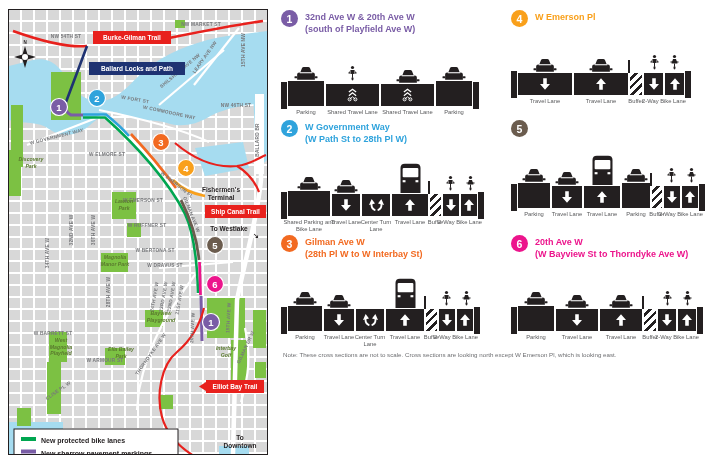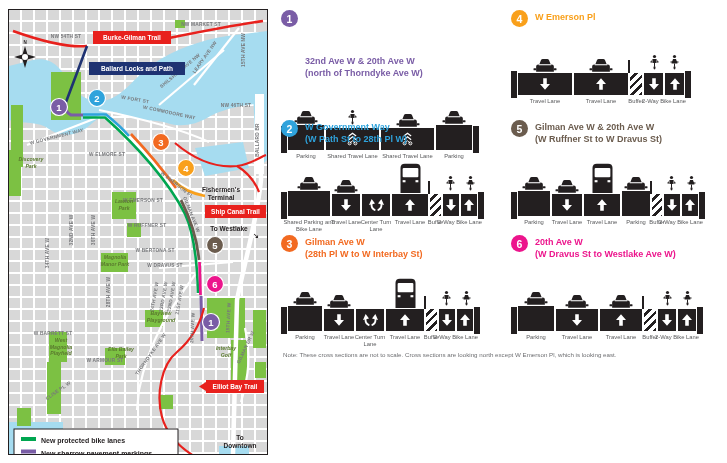--- a/index.html
+++ b/index.html
@@ -223,21 +223,21 @@
         <text x="32" y="433" font-size="7" font-weight="bold" fill="#231f20">New protected bike lanes</text>
         <rect x="12" y="439.5" width="15" height="4" fill="#7a5da6"></rect>
         <text x="32" y="445.5" font-size="7" font-weight="bold" fill="#231f20">New sharrow pavement markings</text>
       </g>
     </svg>
   </div>
 
   <div class="xsec" style="left:281px;top:10px">
     <div class="xhead">
         <div class="badge" style="background: rgb(122, 93, 166);">1</div>
-      <div class="title" style="color: rgb(122, 93, 166); margin-top: 44px;"><span>32nd Ave W &amp; 20th Ave W</span><br><span>(north of Thorndyke Ave W)</span></div>
+      <div class="title" style="color: rgb(122, 93, 166);"><span>32nd Ave W &amp; 20th Ave W</span><br><span>(south of Playfield Ave W)</span></div>
       </div>
     <div class="xrow">
         <div class="curb"></div>
         <div class="lane" style="width: 38px;">
           <div class="icons">
             <svg class="ic ic-car" viewBox="0 0 46 26">
               <g fill="#231f20">
                 <path d="M6 26 V16 q0-4 4-4 h2 l3.2-8 q1-2.5 3.5-2.5 h8.6 q2.5 0 3.5 2.5 l3.2 8 h2 q4 0 4 4 v10 z"></path>
                 <rect x="1" y="19" width="5" height="4" rx="1"></rect>
                 <rect x="40" y="19" width="5" height="4" rx="1"></rect>
@@ -638,21 +638,20 @@
           </div>
           <div class="lab">2-Way Bike Lane</div>
         </div>
         <div class="curb"></div>
       </div>
   </div>
 
   <div class="xsec" style="left:511px;top:120px">
     <div class="xhead">
         <div class="badge" style="background: rgb(107, 92, 78);">5</div>
-      <div class="title" style="color: rgb(107, 92, 78);"><span>Gilman Ave W &amp; 20th Ave W</span><br><span>(W Ruffner St to W Dravus St)</span></div>
       </div>
     <div class="xrow">
         <div class="curb"></div>
         <div class="lane" style="width: 34px;">
           <div class="icons">
             <svg class="ic ic-car" viewBox="0 0 46 26">
               <g fill="#231f20">
                 <path d="M6 26 V16 q0-4 4-4 h2 l3.2-8 q1-2.5 3.5-2.5 h8.6 q2.5 0 3.5 2.5 l3.2 8 h2 q4 0 4 4 v10 z"></path>
                 <rect x="1" y="19" width="5" height="4" rx="1"></rect>
                 <rect x="40" y="19" width="5" height="4" rx="1"></rect>
@@ -755,21 +754,21 @@
           </div>
           <div class="lab">2-Way Bike Lane</div>
         </div>
         <div class="curb"></div>
       </div>
   </div>
 
   <div class="xsec" style="left:511px;top:235px">
     <div class="xhead">
         <div class="badge" style="background: rgb(236, 21, 140);">6</div>
-      <div class="title" style="color: rgb(236, 21, 140);"><span>20th Ave W</span><br><span>(W Dravus St to Westlake Ave W)</span></div>
+      <div class="title" style="color: rgb(236, 21, 140);"><span>20th Ave W</span><br><span>(W Bayview St to Thorndyke Ave W)</span></div>
       </div>
     <div class="xrow">
         <div class="curb"></div>
         <div class="lane" style="width: 38px;">
           <div class="icons">
             <svg class="ic ic-car" viewBox="0 0 46 26">
               <g fill="#231f20">
                 <path d="M6 26 V16 q0-4 4-4 h2 l3.2-8 q1-2.5 3.5-2.5 h8.6 q2.5 0 3.5 2.5 l3.2 8 h2 q4 0 4 4 v10 z"></path>
                 <rect x="1" y="19" width="5" height="4" rx="1"></rect>
                 <rect x="40" y="19" width="5" height="4" rx="1"></rect>

